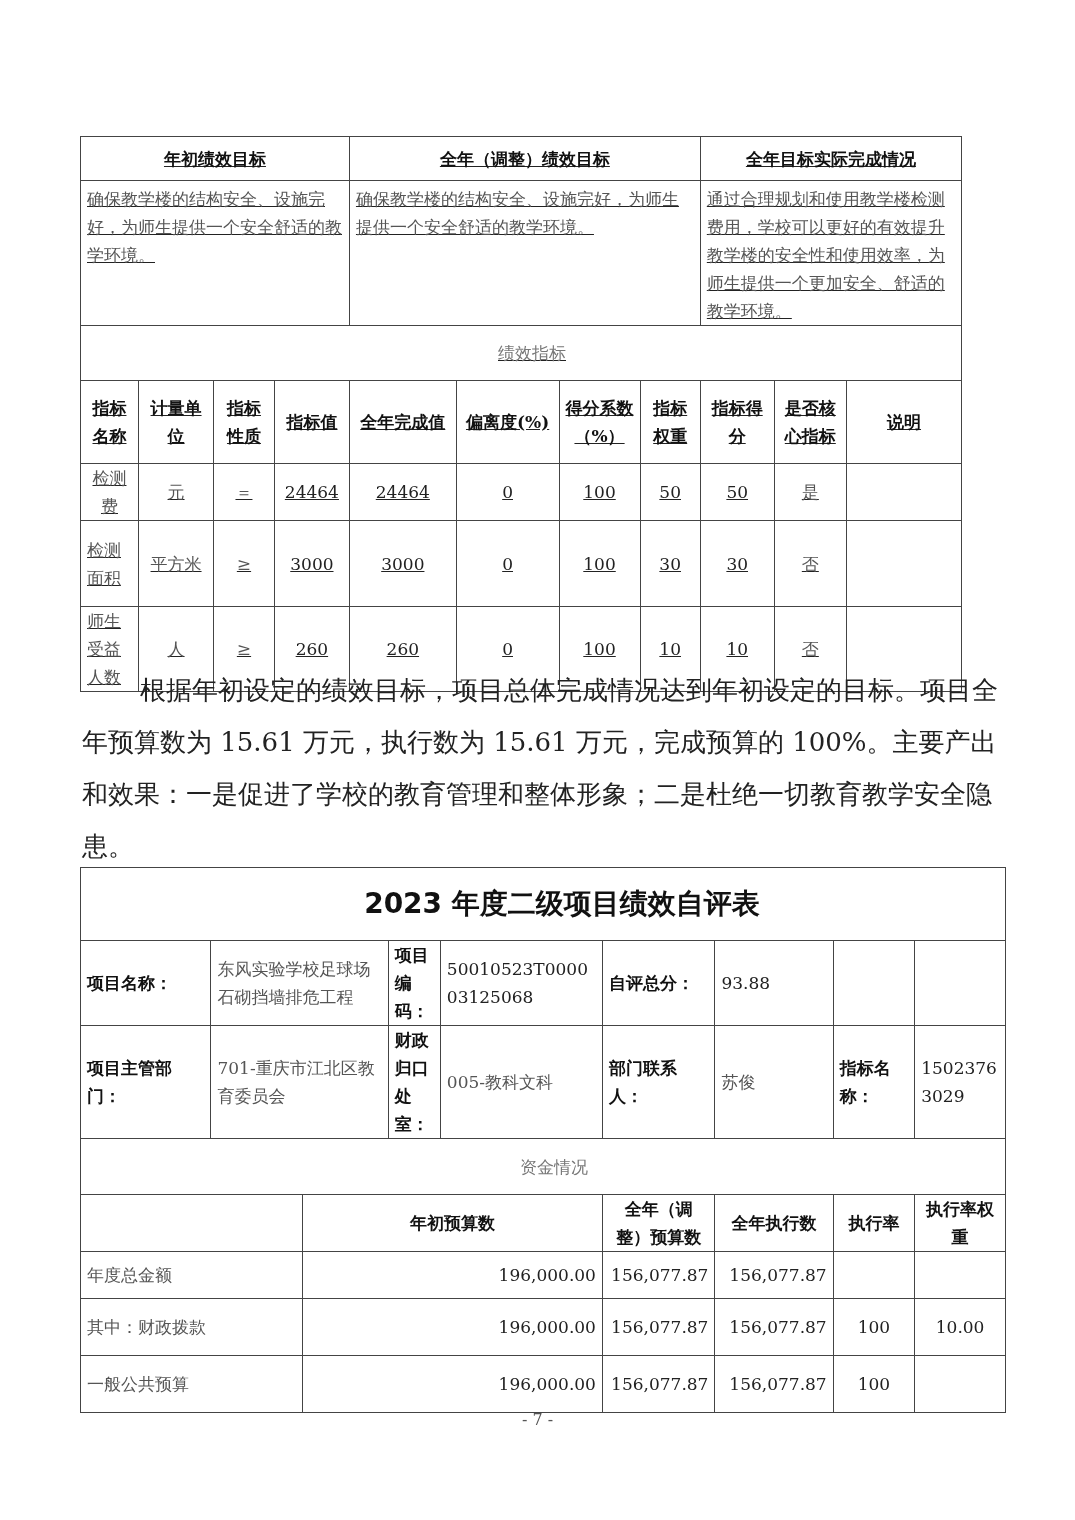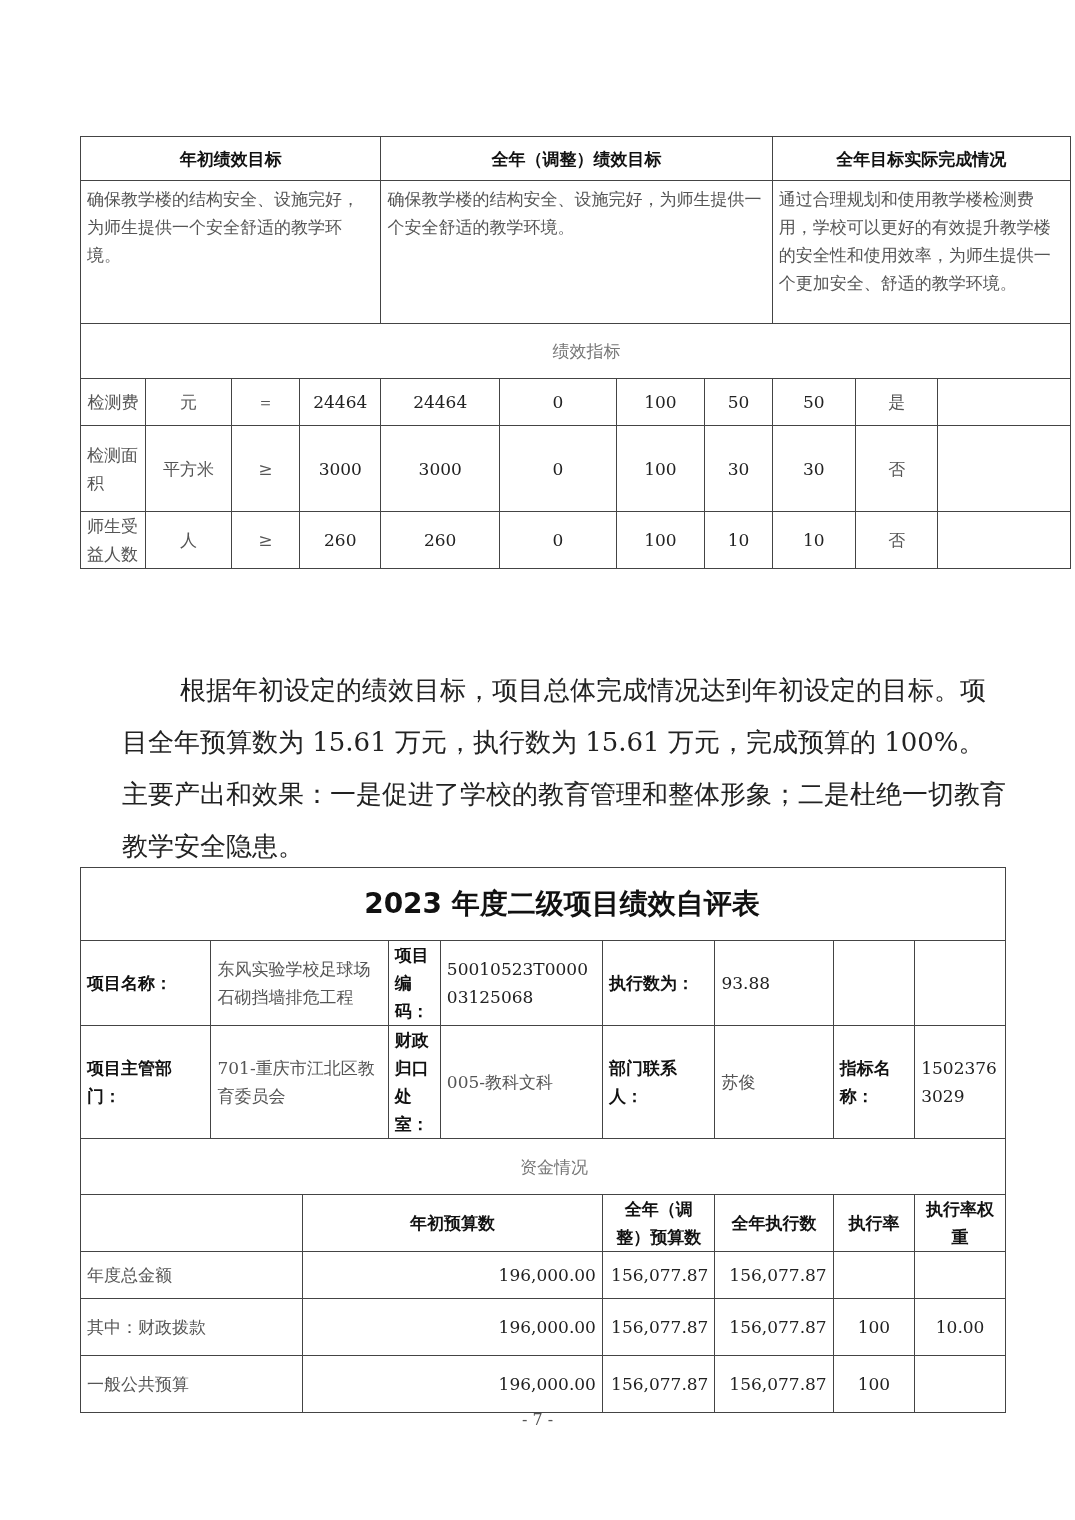--- a/index.html
+++ b/index.html
@@ -5,23 +5,23 @@
   html, body { margin:0; padding:0; background:#ffffff; }
   body { width:1075px; height:1520px; position:relative; font-family:"DejaVu Serif","Liberation Serif",serif; color:#222; }
   table { border-collapse:collapse; position:absolute; }
   td { border:1px solid #444; padding:0 6px; vertical-align:middle; font-size:17px; line-height:28px; }
   .c { text-align:center; }
   .r { text-align:right; }
   .b { font-weight:bold; color:#111; }
   .gray { color:#555;margin-top:29px; }
   .lt { color:#777;padding-left:28px; }
   .top { vertical-align:top; padding-top:4px; }
-  #t1 { left:80px; top:136px; width:991px; }
+  #t1 { left:80px; top:136px; width:882px;text-decoration:underline; }
   #para { position:absolute; left:82px; top:664px; width:926px; font-size:26px; line-height:52px; color:#222; }
-  #para .ind { text-indent:58px;margin-left:40px; }
+  #para .ind { text-indent:58px; }
   #t2 { left:80px; top:867px; width:926px; }
   .title { font-family:"DejaVu Sans","Liberation Sans",sans-serif; font-weight:bold; font-size:28px; text-align:center; height:72px; color:#111;padding-left:44px; }
   #pnum { position:absolute; left:0; width:1075px; top:1410px; text-align:center; font-size:16px; color:#555; }
 </style>
 </head>
 <body>
 
 <table id="t1">
   <colgroup>
     <col style="width:61px">
@@ -42,20 +42,33 @@
     <td colspan="4" class="c b">全年（调整）绩效目标</td>
     <td colspan="3" class="c b">全年目标实际完成情况</td>
   </tr>
   <tr style="height:143px">
     <td colspan="4" class="top gray">确保教学楼的结构安全、设施完好，为师生提供一个安全舒适的教学环境。</td>
     <td colspan="4" class="top gray">确保教学楼的结构安全、设施完好，为师生提供一个安全舒适的教学环境。</td>
     <td colspan="3" class="top gray">通过合理规划和使用教学楼检测费用，学校可以更好的有效提升教学楼的安全性和使用效率，为师生提供一个更加安全、舒适的教学环境。</td>
   </tr>
   <tr style="height:55px">
     <td colspan="11" class="c lt">绩效指标</td>
+  </tr>
+  <tr style="height:83px">
+    <td class="c b">指标名称</td>
+    <td class="c b">计量单位</td>
+    <td class="c b">指标性质</td>
+    <td class="c b">指标值</td>
+    <td class="c b">全年完成值</td>
+    <td class="c b">偏离度(%)</td>
+    <td class="c b">得分系数（%）</td>
+    <td class="c b">指标权重</td>
+    <td class="c b">指标得分</td>
+    <td class="c b">是否核心指标</td>
+    <td class="c b">说明</td>
   </tr>
   <tr style="height:47px">
     <td class="c gray">检测费</td>
     <td class="c gray">元</td>
     <td class="c gray">＝</td>
     <td class="c">24464</td>
     <td class="c">24464</td>
     <td class="c">0</td>
     <td class="c">100</td>
     <td class="c">50</td>
@@ -111,21 +124,21 @@
   </colgroup>
   <tbody>
       <tr style="height:73px">
     <td colspan="10" class="title">2023 年度二级项目绩效自评表</td>
   </tr>
   <tr style="height:84px">
     <td class="b">项目名称：</td>
     <td colspan="2" class="gray">东风实验学校足球场石砌挡墙排危工程</td>
     <td class="b" style="width:38px">项目编码：</td>
     <td style="word-break:break-all">50010523T000003125068</td>
-    <td class="b">执行数为：</td>
+    <td class="b">自评总分：</td>
     <td colspan="2">93.88</td>
     <td></td>
     <td></td>
   </tr>
   <tr style="height:87px">
     <td class="b">项目主管部门：</td>
     <td colspan="2" class="gray">701-重庆市江北区教育委员会</td>
     <td class="b">财政归口处室：</td>
     <td class="gray">005-教科文科</td>
     <td class="b">部门联系人：</td>

